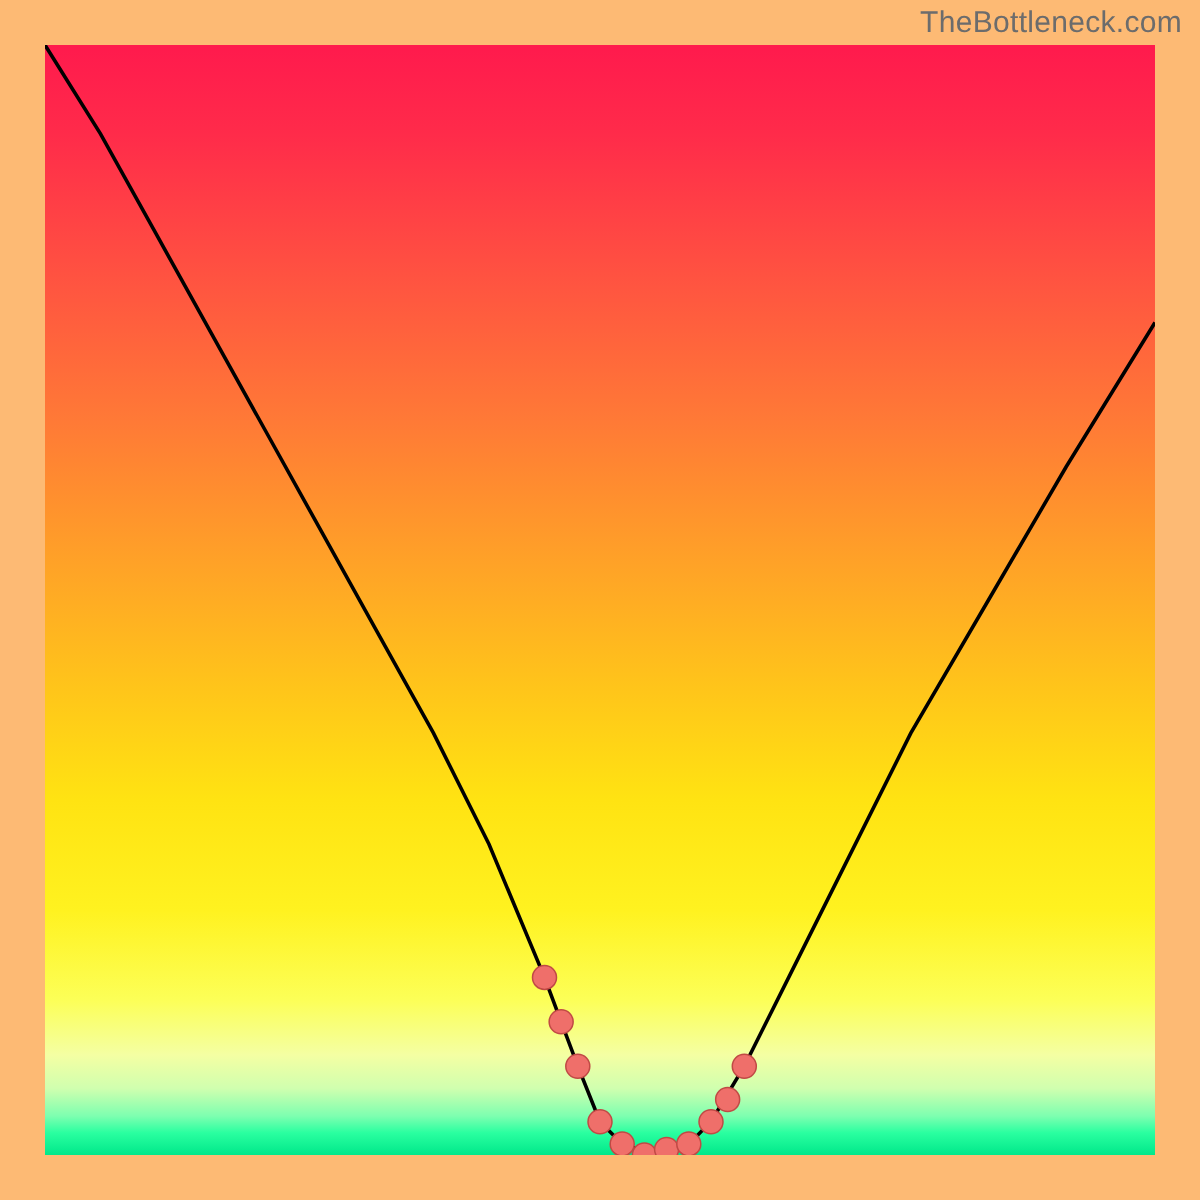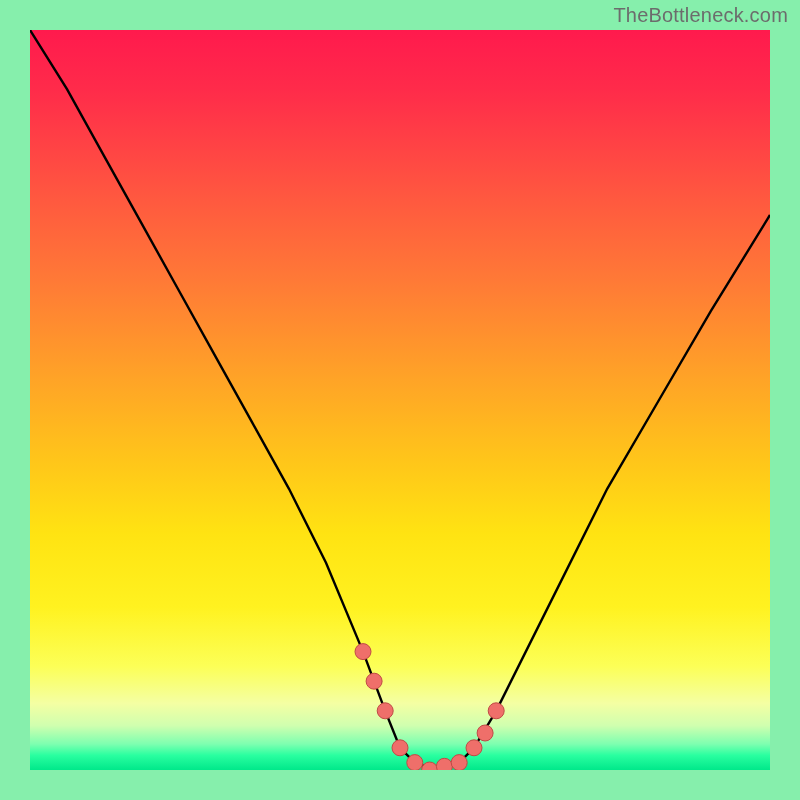--- a/index.html
+++ b/index.html
@@ -9,21 +9,21 @@
     height: 800px;
     overflow: hidden;
     background: #000;
     font-family: Arial, Helvetica, sans-serif;
   }
   .frame {
     position: absolute;
     top: 0; left: 0;
     width: 800px;
     height: 800px;
-    background: #86efac;
+    background: #fdba74;
   }
   .plot {
     position: absolute;
     top: 30px;
     left: 30px;
     width: 740px;
     height: 740px;
     overflow: hidden;
   }
   .gradient-bg {

